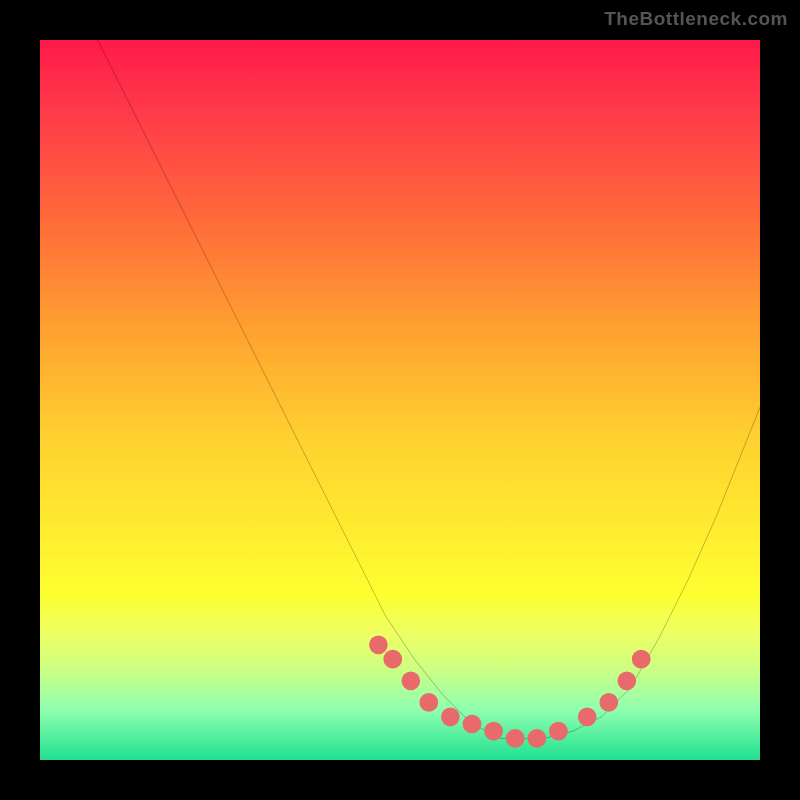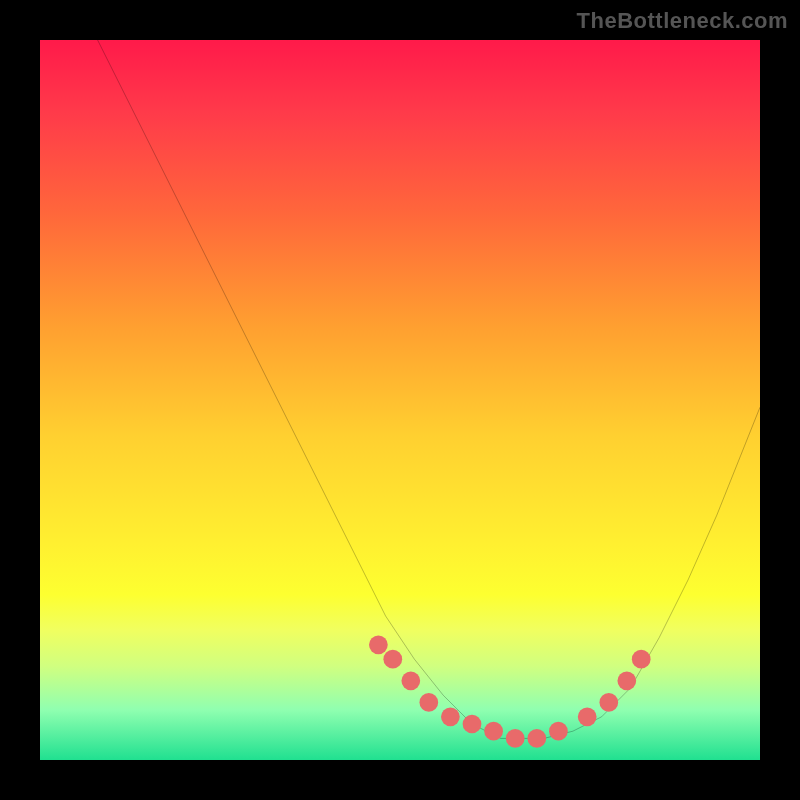--- a/index.html
+++ b/index.html
@@ -34,21 +34,21 @@
       #f0ff60 82%,
       #d0ff80 87%,
       #90ffb0 93%,
       #20e090 100%
     );
   }
   .watermark {
     position: absolute;
     top: 8px;
     right: 12px;
-    font-size: 22px;
+    font-size: 19px;
     font-weight: bold;
     color: #555;
     letter-spacing: 0.5px;
   }
   svg.curve {
     position: absolute;
     left: 0;
     top: 0;
     width: 720px;
     height: 720px;

